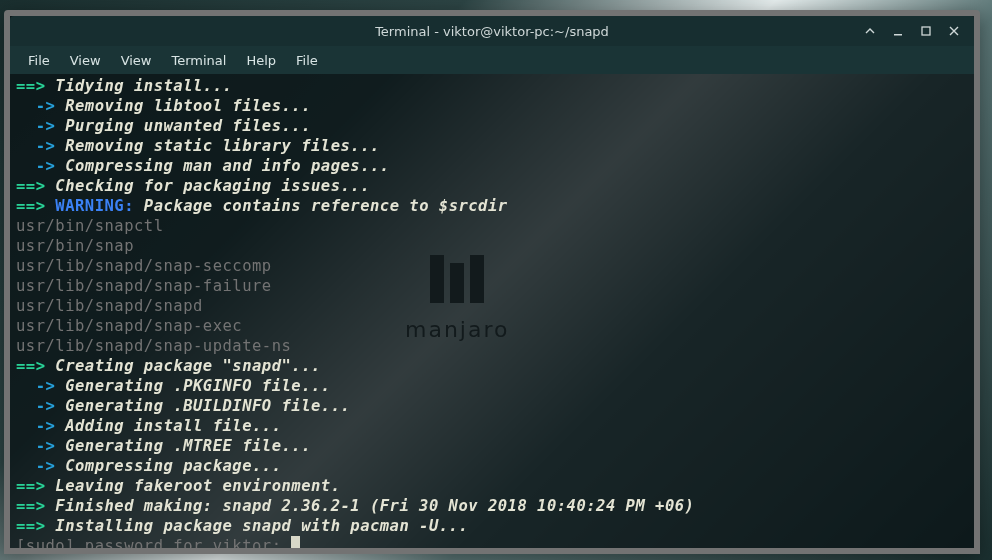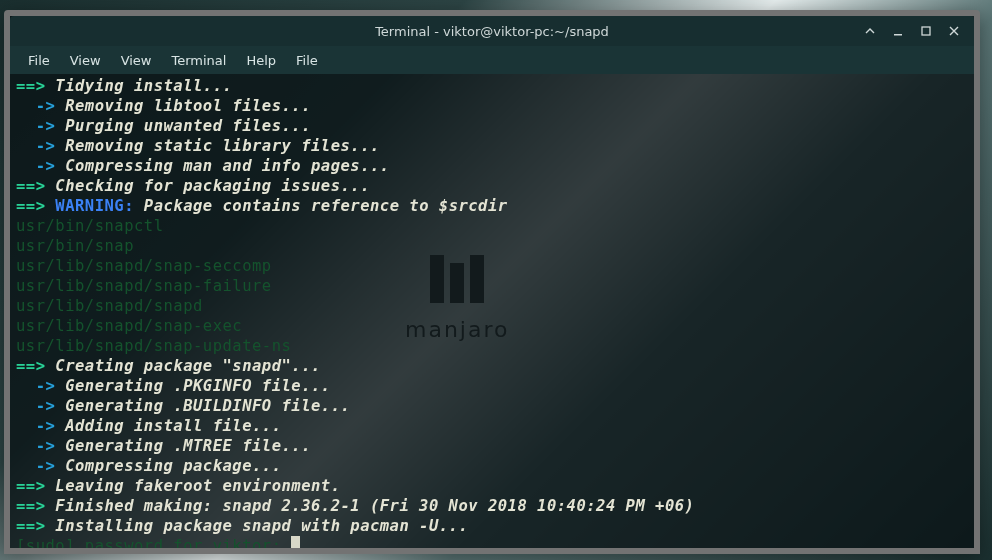--- a/index.html
+++ b/index.html
@@ -99,21 +99,21 @@
     line-height: 20px;
     font-weight: bold;
     letter-spacing: 0.5px;
     color: #d8d8c8;
     white-space: pre;
     overflow: hidden;
   }
   .c-green  { color: #29d398; }
   .c-blue   { color: #26a0da; }
   .c-yellow { color: #3b82f6; }
-  .c-grey   { color: #14532d; font-weight: normal; }
+  .c-grey   { color: #737373; font-weight: normal; }
   .c-white  { color: #e4e4d4; font-style: italic; }
   .cursor   {
     display: inline-block;
     width: 9px;
     height: 17px;
     background: #d8d8c8;
     vertical-align: -2px;
   }
 </style>
 </head>

